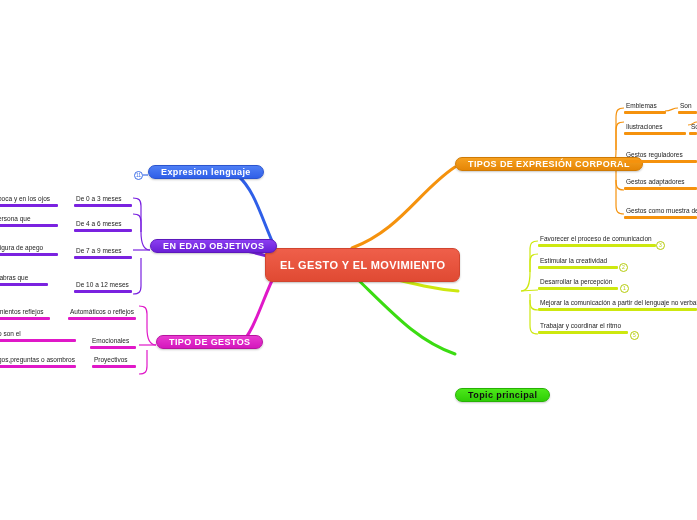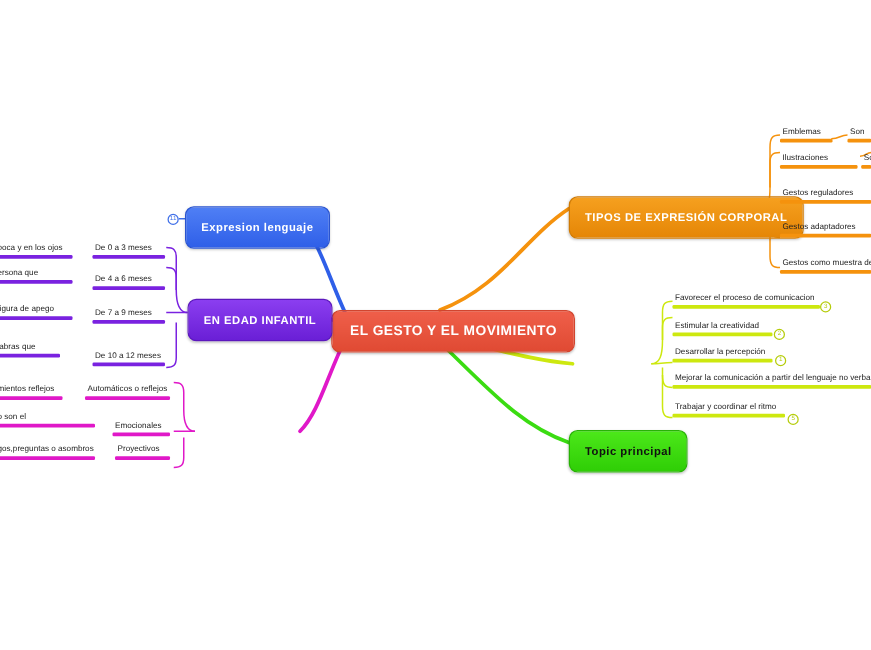--- a/index.html
+++ b/index.html
@@ -25,29 +25,29 @@
   }
   .node-central{
     font-size:11px;color:#ffffff;
     background:linear-gradient(#ef5f4a,#e04a33);
     border:1px solid #d1452f;
     box-shadow:0 1px 2px rgba(0,0,0,.25);
     padding:16px 14px;height:26px;
   }
   .node-main{
     font-size:9px;
-    height:34px;padding:0 12px;
+    height:14px;padding:0 12px;
     box-shadow:0 1px 2px rgba(0,0,0,.22);
   }
   .n-orange{background:linear-gradient(#f6a01f,#e58606);border:1px solid #cf7a04;color:#ffffff;}
   .n-blue{background:linear-gradient(#4f7ff5,#2f5fe8);border:1px solid #2a54cf;color:#ffffff;}
   .n-purple{background:linear-gradient(#8b3ef0,#6a1fd6);border:1px solid #5c18bd;color:#ffffff;}
   .n-magenta{background:linear-gradient(#e83ad0,#d417bd);border:1px solid #b712a0;color:#ffffff;}
   .n-lime{background:linear-gradient(#d6f21a,#bcd90a);border:1px solid #a3bd06;color:#111111;}
-  .n-green{background:linear-gradient(#4ce81a,#2fce06);border:1px solid #27b205;color:#111111;}
+  .n-green{background:linear-gradient(#4ce81a,#2fce06);border:1px solid #27b205;color:#111111;margin-top:44px;}
 
   
   .leaf{position:absolute;display:block;}
   .leaf .lbl{
     font-size:6.5px;color:#222222;white-space:nowrap;
     display:block;line-height:9px;padding-left:2px;
   }
   .leaf .bar{display:block;height:2.5px;border-radius:1px;margin-top:1px;}
   .leaf.right .lbl{text-align:left;}
   .leaf.left .lbl{text-align:left;}
@@ -181,21 +181,21 @@
     <span class="lbl">Trabajar y coordinar el ritmo</span>
     <span class="bar bar-lime" style="width:90px;"></span>
   </div>
   <div class="badge badge-lime" style="left:630px;top:331px;">5</div>
 
   <div class="node node-main n-green" style="left:455px;top:344px;">Topic principal</div>
 
   <div class="node node-main n-blue" style="left:148px;top:165px;">Expresion lenguaje</div>
   <div class="badge badge-blue" style="left:134px;top:171px;">11</div>
 
-  <div class="node node-main n-purple" style="left:150px;top:239px;">EN EDAD INFANTIL</div>
+  <div class="node node-main n-purple" style="left:150px;top:239px;">EN EDAD OBJETIVOS</div>
 
   <div class="leaf left" style="left:74px;top:194px;width:58px;">
     <span class="lbl">De 0 a 3 meses</span>
     <span class="bar bar-purple" style="width:58px;"></span>
   </div>
   <div class="leaf left" style="left:-4px;top:194px;width:62px;">
     <span class="lbl">boca y en los ojos</span>
     <span class="bar bar-purple" style="width:62px;"></span>
   </div>
 
@@ -219,20 +219,21 @@
 
   <div class="leaf left" style="left:74px;top:280px;width:58px;">
     <span class="lbl">De 10 a 12 meses</span>
     <span class="bar bar-purple" style="width:58px;"></span>
   </div>
   <div class="leaf left" style="left:-4px;top:273px;width:52px;">
     <span class="lbl">labras que</span>
     <span class="bar bar-purple" style="width:52px;"></span>
   </div>
 
+  <div class="node node-main n-magenta" style="left:156px;top:335px;">TIPO DE GESTOS</div>
 
   <div class="leaf left" style="left:68px;top:307px;width:68px;">
     <span class="lbl">Automáticos o reflejos</span>
     <span class="bar bar-magenta" style="width:68px;"></span>
   </div>
   <div class="leaf left" style="left:-4px;top:307px;width:54px;">
     <span class="lbl">mientos reflejos</span>
     <span class="bar bar-magenta" style="width:54px;"></span>
   </div>
 

